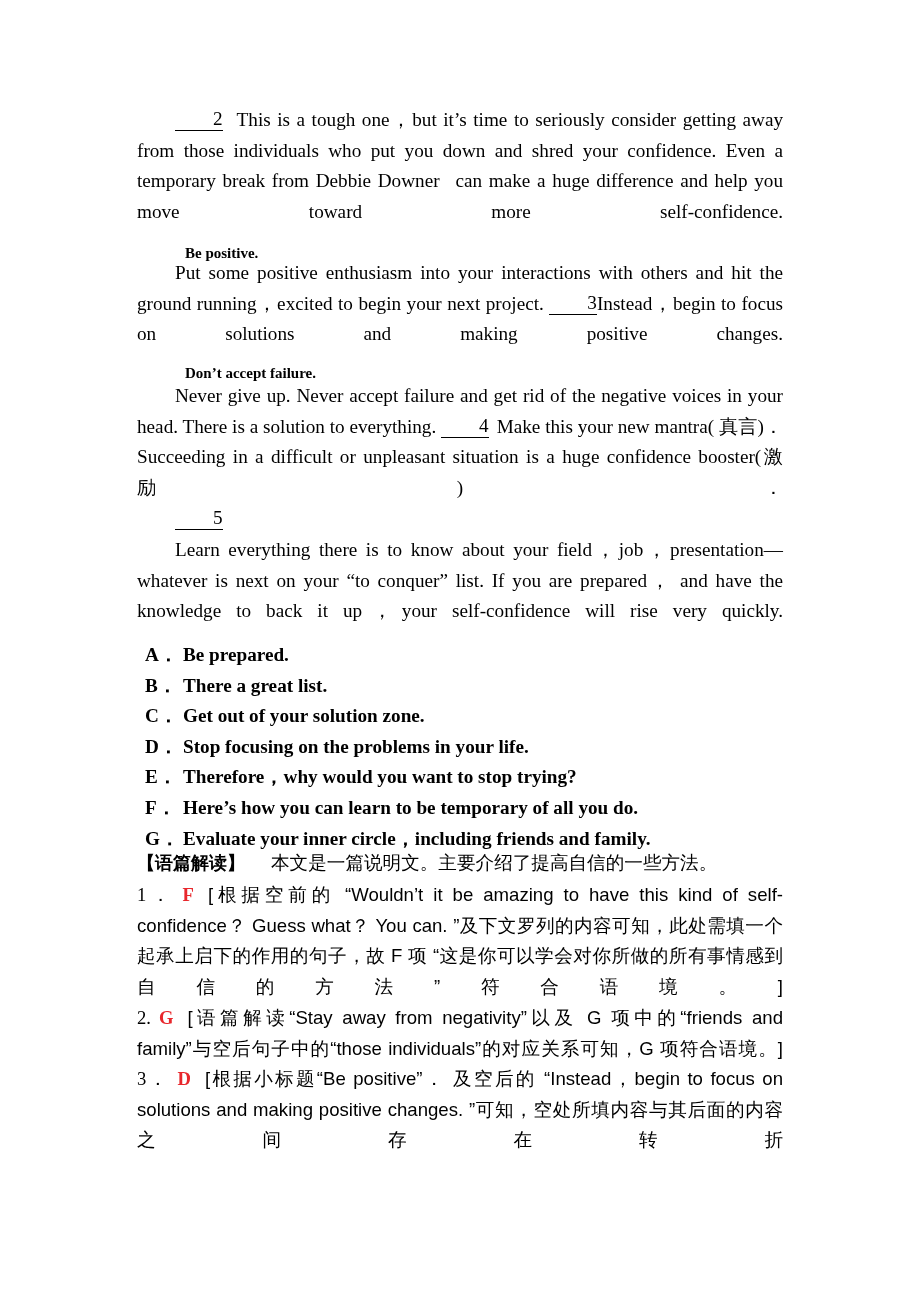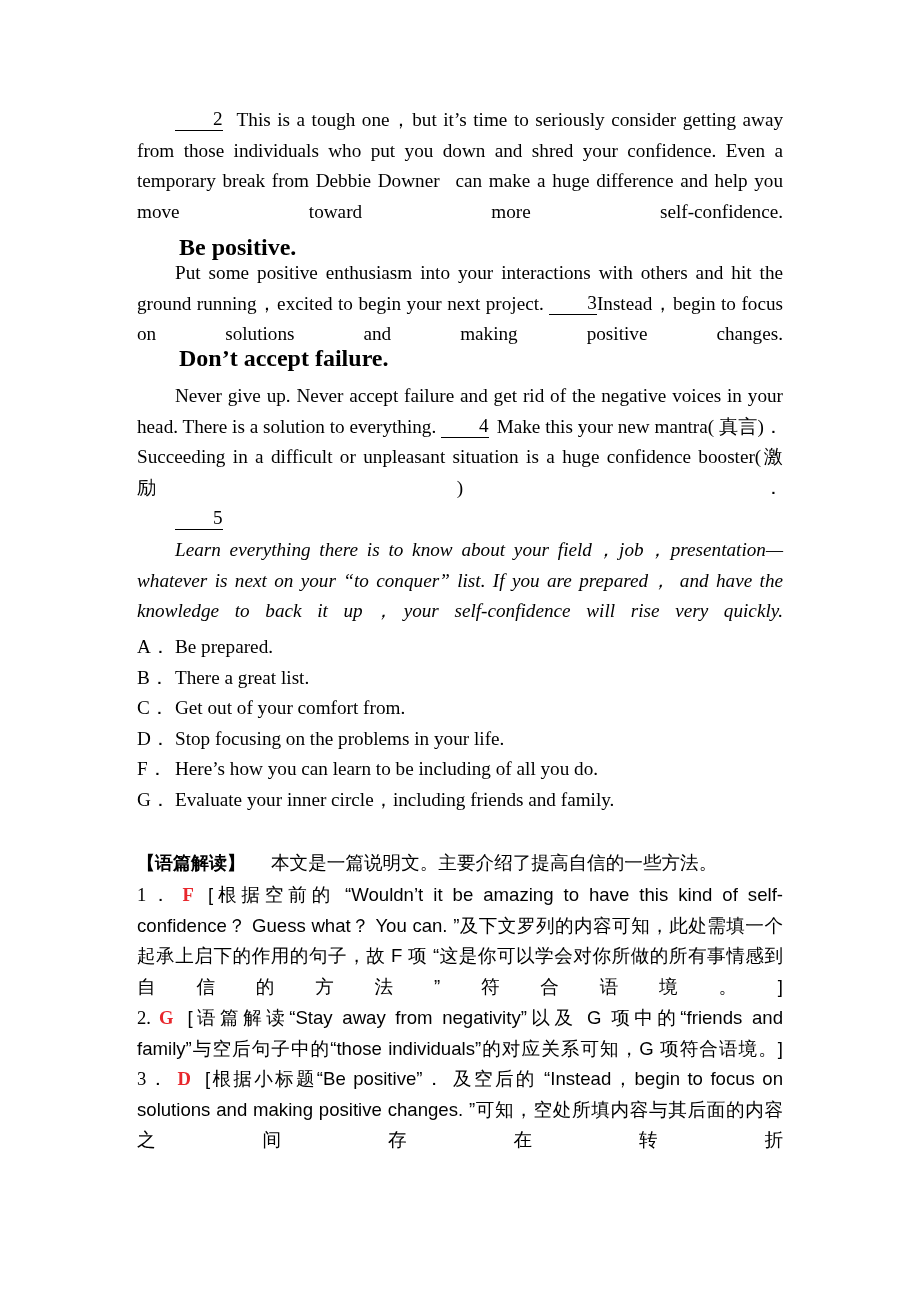--- a/index.html
+++ b/index.html
@@ -41,46 +41,47 @@
     content: "";
     display: inline-block;
     width: 100%;
   }
   .indent {
     text-indent: 38px;
   }
 
   .bold-head {
     font-weight: bold;
-    font-size: 24px;
+    font-size: 15px;
     line-height: 30.6px;
     text-indent: 38px;
-    margin: 4px;
+    margin: 10px;
   }
 
   
   .blank {
     display: inline-block;
     border-bottom: 1.3px solid #000;
     min-width: 38px;
     text-align: center;
     line-height: 22px;
     vertical-align: baseline;
     position: relative;
     top: -1px;
   }
 
   
   .gap-sp { display: inline-block; width: 16px; }
 
   
   .opt-list {
-    margin: 0;
+    margin: 8px;
     padding: 0;
     list-style: none;
+    font-weight: bold;
   }
   .opt-row {
     font-size: 19.2px;
     line-height: 30.6px;
     white-space: nowrap;
     margin: 0;
   }
   .opt-letter {
     display: inline-block;
     width: 38px;
@@ -136,43 +137,44 @@
   </div>
 
   <div class="blk" style="top:228px;">
     <p class="bold-head">Be positive.</p>
   </div>
 
   <div class="blk" style="top:258px;">
     <p class="para indent justify-all"><span>Put some positive enthusiasm into your interactions with others and hit the ground running，excited to begin your next project.</span> <span class="blank">3</span><span>Instead，begin to focus on solutions and making positive changes.</span></p>
   </div>
 
-  <div class="blk" style="top:339px;font-family:Liberation Serif, serif;">
+  <div class="blk" style="top:348px;font-family:Liberation Serif, serif;">
     <p class="bold-head">Don’t accept failure.</p>
   </div>
 
   <div class="blk" style="top:381px;">
     <p class="para indent justify-all"><span>Never give up. Never accept failure and get rid of the negative voices in your head. There is a solution to everything.</span> <span class="blank">4</span><span class="sp-sm"></span><span>Make this your new mantra( 真言)． Succeeding in a difficult or unpleasant situation is a huge confidence booster(激励)．</span></p>
   </div>
 
   <div class="blk" style="top:504px;">
     <p class="para indent"><span class="blank">5</span></p>
   </div>
 
-  <div class="blk" style="top:535px;font-style:italic;">
+  <div class="blk" style="top:535px;">
     <p class="para indent justify-all">Learn everything there is to know about your field，job，presentation—whatever is next on your “to conquer” list. If you are prepared， and have the knowledge to back it up，your self‐confidence will rise very quickly.</p>
   </div>
 
   <div class="blk" style="top:632px;">
     <ul class="opt-list">
       <li class="opt-row"><span class="opt-letter">A．</span><span>Be prepared.</span></li>
       <li class="opt-row"><span class="opt-letter">B．</span><span>There a great list.</span></li>
-      <li class="opt-row"><span class="opt-letter">C．</span><span>Get out of your comfort from.</span></li>
+      <li class="opt-row"><span class="opt-letter">C．</span><span>Get out of your solution zone.</span></li>
       <li class="opt-row"><span class="opt-letter">D．</span><span>Stop focusing on the problems in your life.</span></li>
-      <li class="opt-row"><span class="opt-letter">F．</span><span>Here’s how you can learn to be including of all you do.</span></li>
+      <li class="opt-row"><span class="opt-letter">E．</span><span>Therefore，why would you want to stop trying?</span></li>
+      <li class="opt-row"><span class="opt-letter">F．</span><span>Here’s how you can learn to be temporary of all you do.</span></li>
       <li class="opt-row"><span class="opt-letter">G．</span><span>Evaluate your inner circle，including friends and family.</span></li>
     </ul>
   </div>
 
   <div class="blk" style="top:848px;">
     <p class="cn-para"><span class="tag-bold">【语篇解读】</span><span class="sp-lg"></span><span class="cn">本文是一篇说明文。主要介绍了提高自信的一些方法。</span></p>
   </div>
 
   <div class="blk" style="top:880px;">
     <p class="cn-para justify-all"><span class="num-lbl">1．</span><span class="sp-sm"></span><span class="ans-red">F</span><span class="sp-md"></span><span class="cn">[根据空前的 “Wouldn’t it be amazing to have this kind of self-confidence？ Guess what？ You can. ”及下文罗列的内容可知，此处需填一个起承上启下的作用的句子，故 F 项 “这是你可以学会对你所做的所有事情感到自信的方法”符合语境。]</span></p>

